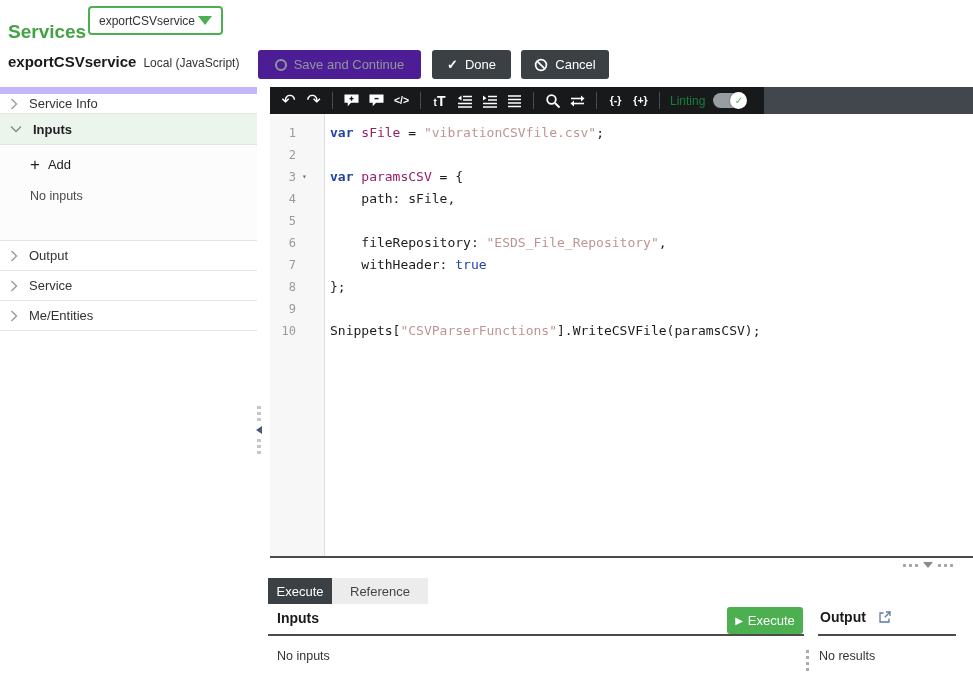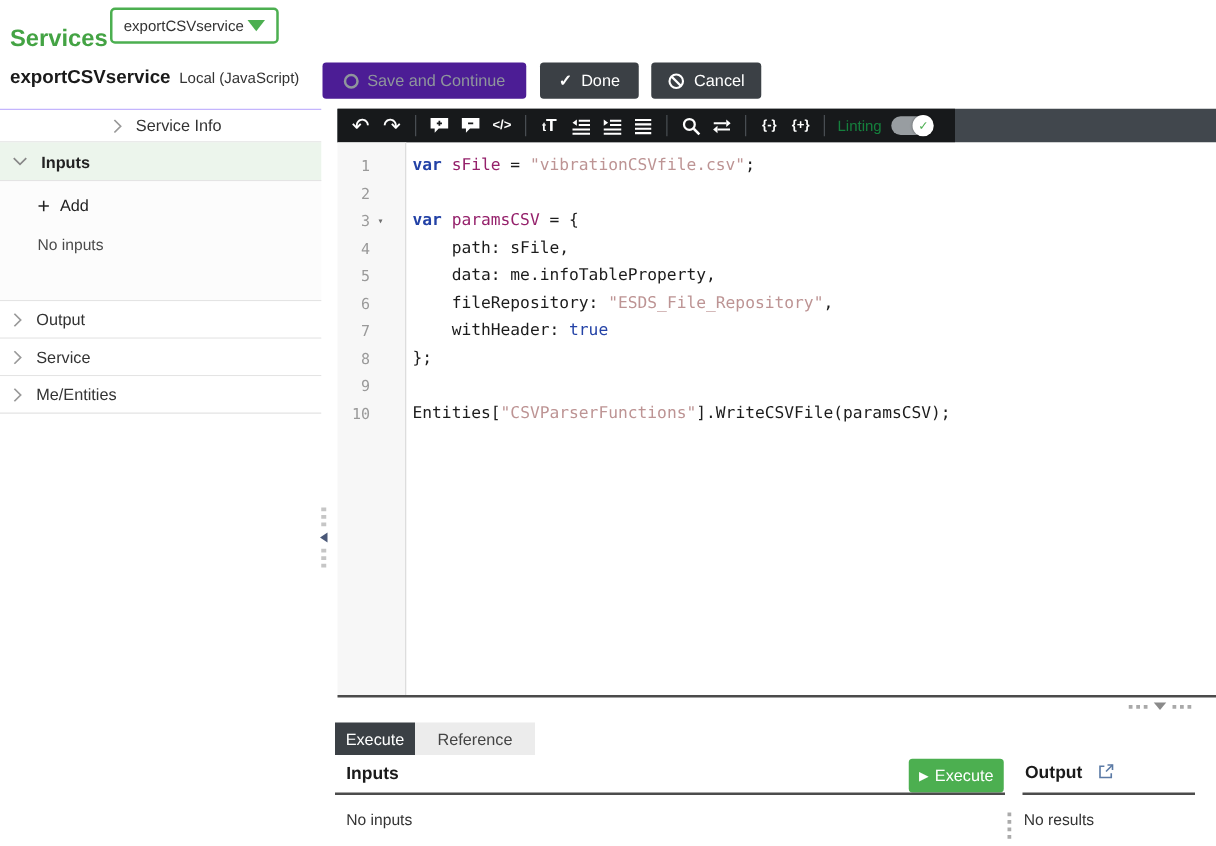--- a/index.html
+++ b/index.html
@@ -26,21 +26,21 @@
   .btn-dark { background:#3b4045; color:#fff; }
   .btn-done { left:432px; top:50px; width:79px; height:29px; }
   .btn-cancel { left:521px; top:50px; width:88px; height:29px; }
   .circle-icon { width:12px; height:12px; border:2px solid #8f969c; border-radius:50%; display:inline-block; }
   .check-glyph { font-size:13px; font-weight:bold; }
 
   
   .sb-row { left:0; width:257px; display:flex; align-items:center; gap:11px;
             padding-left:10px; font-size:13px; color:#333; background:#fff;
             border-bottom:1px solid #e4e4e4; cursor:pointer; }
-  .sb-service-info { top:87px; height:27px; border-top:1px solid #c4b5fd;justify-content:center; }
+  .sb-service-info { top:87px; height:27px; border-top:7px solid #c4b5fd; }
   .sb-inputs { top:114px; height:31px; background:#ecf5ec; font-weight:bold; color:#222; }
   .sb-panel { left:0; top:145px; width:257px; height:96px; background:#fcfcfc;
               border-bottom:1px solid #e4e4e4; }
   .sb-output { top:241px; height:30px; }
   .sb-snippets { top:271px; height:30px; }
   .sb-me { top:301px; height:30px; }
   .add-btn { position:absolute; left:30px; top:11px; display:flex; align-items:center; gap:8px;
              font-size:13px; color:#222; cursor:pointer; }
   .add-plus { font-size:17px; font-weight:400; line-height:1; color:#222; }
   .sb-empty { position:absolute; left:30px; top:44px; font-size:12.5px; color:#4a4a4a; }
@@ -292,41 +292,40 @@
         <span class="cl-num">3</span>
         <span class="cl-fold">▾</span>
         <span class="cl-text"><span class="tk-kw">var</span><span> </span><span class="tk-def">paramsCSV</span><span> = {</span></span>
       </div>
       <div class="cl">
         <span class="cl-num">4</span>
         <span class="cl-text"><span>    path: sFile,</span></span>
       </div>
       <div class="cl">
         <span class="cl-num">5</span>
-        <span class="cl-text"><span>    data: me.infoTableProperty,</span></span>
       </div>
       <div class="cl">
         <span class="cl-num">6</span>
         <span class="cl-text"><span>    fileRepository: </span><span class="tk-str">"ESDS_File_Repository"</span><span>,</span></span>
       </div>
       <div class="cl">
         <span class="cl-num">7</span>
         <span class="cl-text"><span>    withHeader: </span><span class="tk-atom">true</span></span>
       </div>
       <div class="cl">
         <span class="cl-num">8</span>
         <span class="cl-text"><span>};</span></span>
       </div>
       <div class="cl">
         <span class="cl-num">9</span>
         <span class="cl-text"></span>
       </div>
       <div class="cl">
         <span class="cl-num">10</span>
-        <span class="cl-text"><span>Entities[</span><span class="tk-str">"CSVParserFunctions"</span><span>].WriteCSVFile(paramsCSV);</span></span>
+        <span class="cl-text"><span>Snippets[</span><span class="tk-str">"CSVParserFunctions"</span><span>].WriteCSVFile(paramsCSV);</span></span>
       </div>
     </div>
 </div>
 
 <div class="abs h-handle">
   <span class="hdot"></span>
     <span class="hdot"></span>
     <span class="hdot"></span>
   <span class="arrow-down"></span>
   <span class="hdot"></span>

